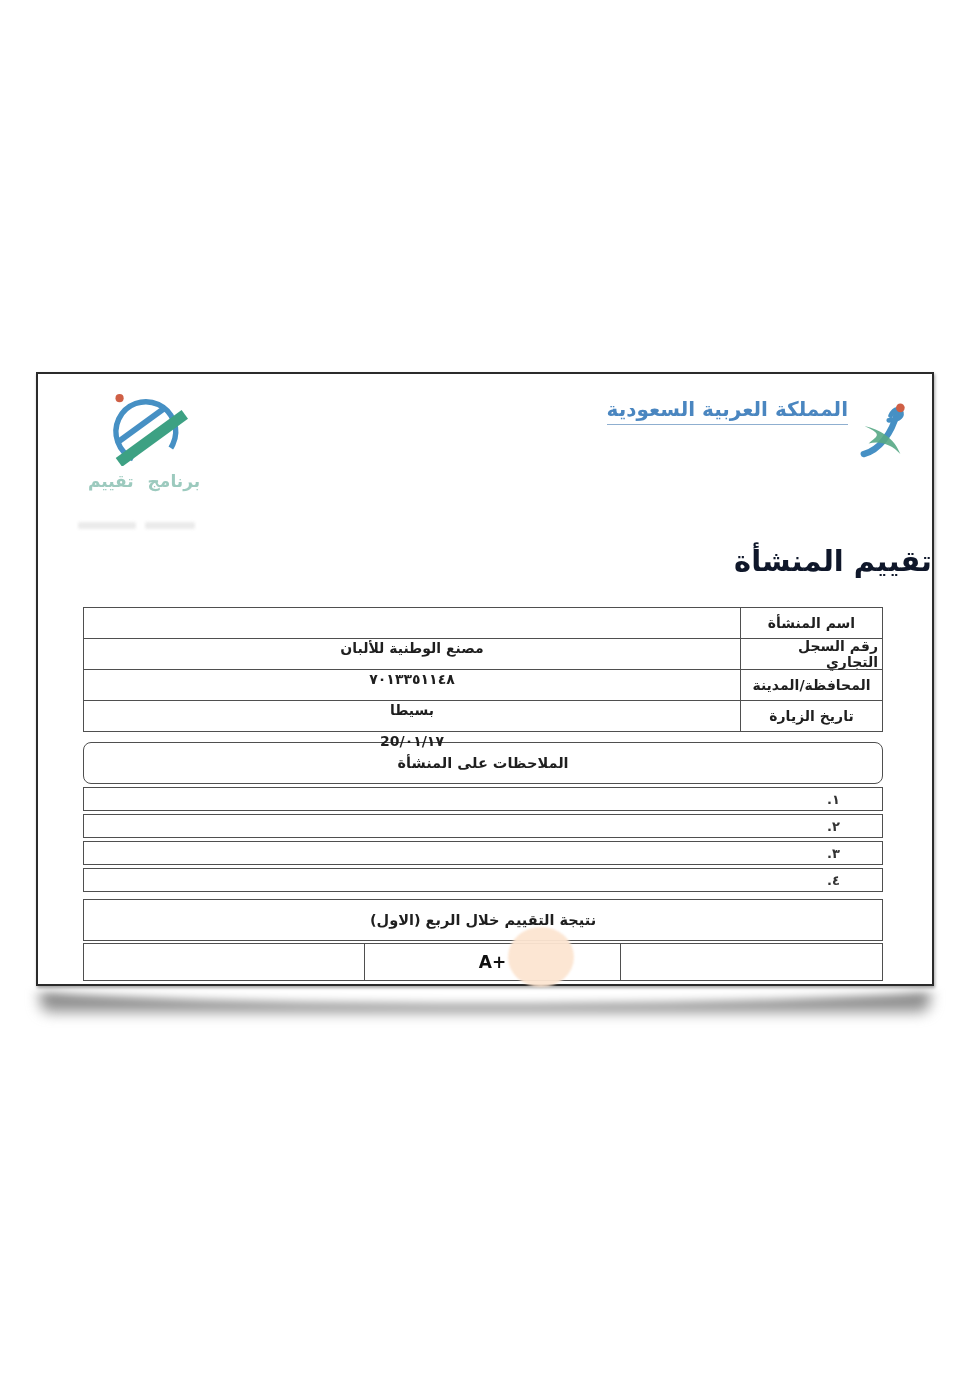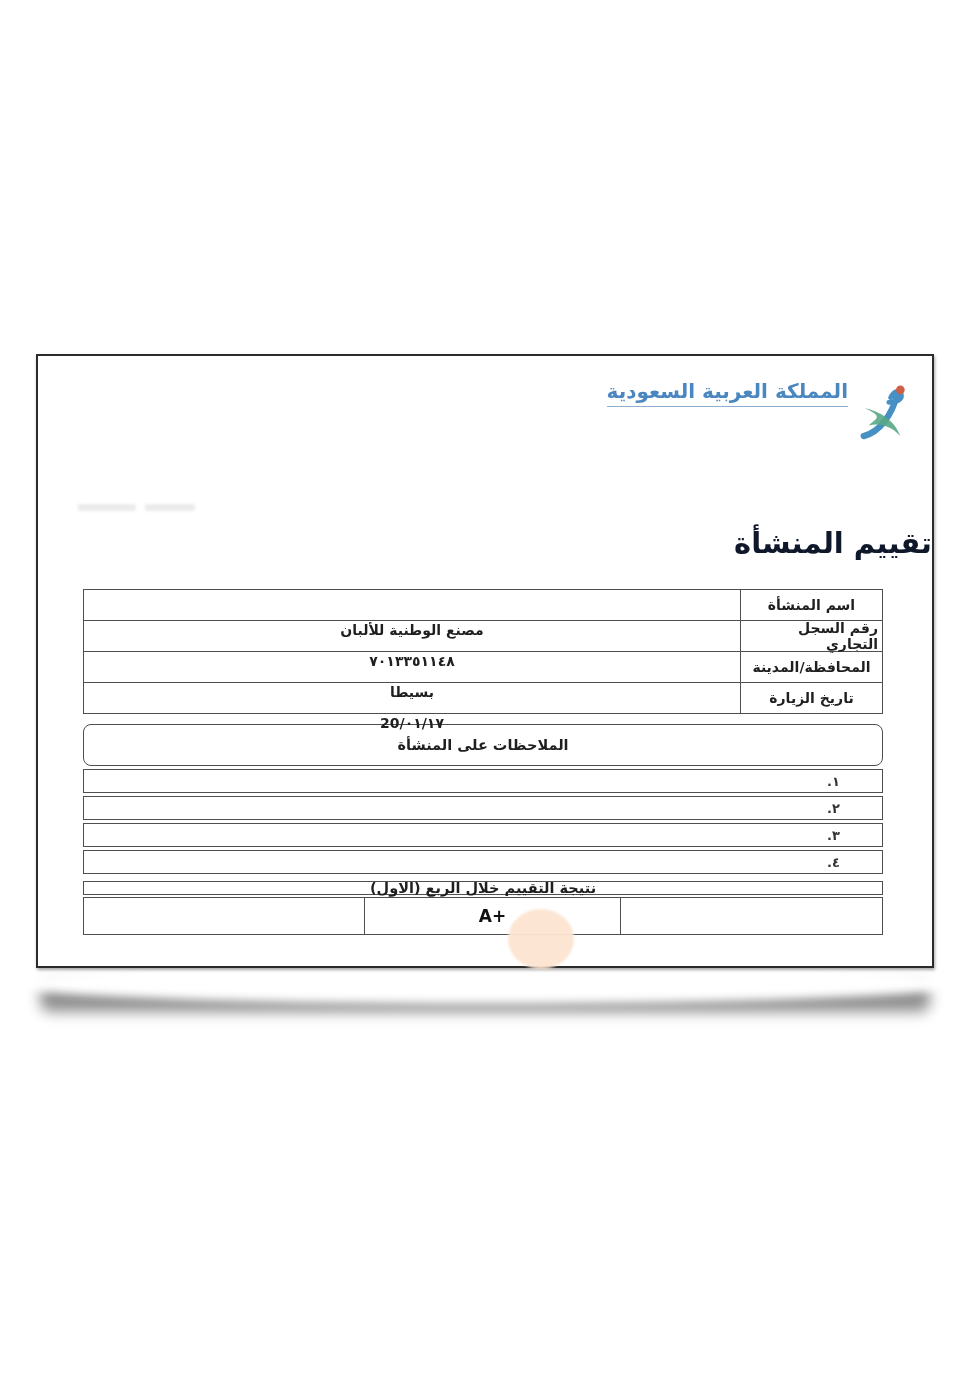--- a/index.html
+++ b/index.html
@@ -11,21 +11,21 @@
   .shadow-band{
     position:absolute;left:40px;top:984px;width:890px;height:28px;
     background:rgba(125,125,125,0.85);border-radius:10px;filter:blur(7px);
   }
   .shadow-cut{
     position:absolute;left:10px;top:962px;width:950px;height:42px;
     background:#ffffff;border-radius:50%;filter:blur(5px);
   }
   
   .paper{
-    position:absolute;left:36px;top:354px;width:898px;height:614px;
+    position:absolute;left:36px;top:372px;width:898px;height:614px;
     background:#ffffff;border:2px solid #2b2b2b;box-sizing:border-box;
     box-shadow:1px 2px 3px rgba(0,0,0,0.35);z-index:2;
   }
   
   .sfda-header{
     position:absolute;top:24px;right:22px;display:flex;align-items:flex-start;gap:8px;
   }
   .sfda-text{direction:rtl;text-align:right;color:#4a86c0;font-weight:bold;}
   .sfda-line1{font-size:20px;line-height:1.15;border-bottom:1.5px solid #8fafd0;padding-bottom:3px;margin-bottom:2px;}
   .sfda-line2{font-size:19px;line-height:1.2;}
@@ -58,21 +58,21 @@
   .cell-value{flex:1;display:flex;align-items:center;justify-content:center;margin-top:40px;}
   .band{
     border:1.5px solid #4f4f4f;display:flex;align-items:center;justify-content:center;
     box-sizing:border-box;font-size:14.5px;
   }
   .notes-header{margin-top:10px;height:42px;border-radius:8px;}
   .note-row{
     margin-top:3px;border:1.5px solid #4f4f4f;height:24px;display:flex;align-items:center;
     justify-content:flex-start;padding-right:42px;box-sizing:border-box;font-size:13px;color:#333;
   }
-  .result-header{margin-top:7px;height:14px;}
+  .result-header{margin-top:7px;height:42px;}
   .result-row{margin-top:2px;border:1.5px solid #4f4f4f;height:36px;display:flex;direction:rtl;}
   .rcell{flex:0 0 auto;display:flex;align-items:center;justify-content:center;box-sizing:border-box;}
   .rcell.r-right{width:261px;}
   .rcell.r-mid{width:257px;border-left:1.5px solid #4f4f4f;border-right:1.5px solid #4f4f4f;}
   .rcell.r-left{flex:1;}
   .grade{font-size:17px;font-weight:bold;color:#101010;direction:ltr;}
   
   .watermark{
     position:absolute;left:470px;top:553px;width:66px;height:60px;border-radius:50%;
     background:rgba(252,229,209,0.95);z-index:4;filter:blur(1px);
@@ -93,20 +93,31 @@
         <div class="sfda-line1">المملكة العربية السعودية</div>
       </div>
       <svg class="sfda-logo" width="54" height="60" viewBox="0 0 56 62">
         <path d="M8 56 C 24 52, 37 35, 43 12" stroke="#4690c4" stroke-width="6.5" fill="none" stroke-linecap="round"></path>
         <path d="M36 16 C 40 8, 46 8, 47 13 C 48 18, 42 21, 34 21" stroke="#4690c4" stroke-width="5" fill="none" stroke-linecap="round"></path>
         <path d="M9 27 C 24 30, 40 39, 46 56 C 37 46, 25 42, 13 45 C 20 38, 30 36, 9 27 Z" fill="#57a885" opacity="0.9"></path>
         <circle cx="46" cy="8" r="4.5" fill="#cf5f45"></circle>
       </svg>
     </div>
 
+    <div class="program">
+      <svg width="96" height="76" viewBox="0 0 104 84">
+        <circle cx="54" cy="46" r="33" fill="none" stroke="#4690c4" stroke-width="6" stroke-dasharray="160 48" transform="rotate(115 54 46)"></circle>
+        <g transform="rotate(-36 54 46)">
+          <rect x="10" y="50" width="90" height="12" fill="#3da183"></rect>
+          <rect x="24" y="34" width="62" height="6.5" fill="#4690c4"></rect>
+        </g>
+        <circle cx="25" cy="9" r="4.5" fill="#cf5f45"></circle>
+      </svg>
+      <div class="program-name">برنامج تقييم</div>
+    </div>
 
     <div class="faint-text">
       <span></span>
       <span></span>
     </div>
 
     <div class="doc-title">تقييم المنشأة</div>
 
     <div class="eval-table">
 

